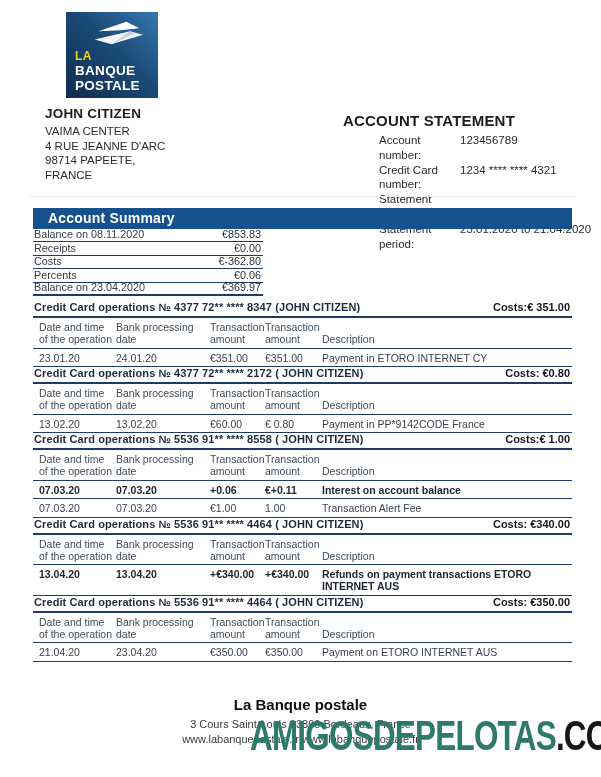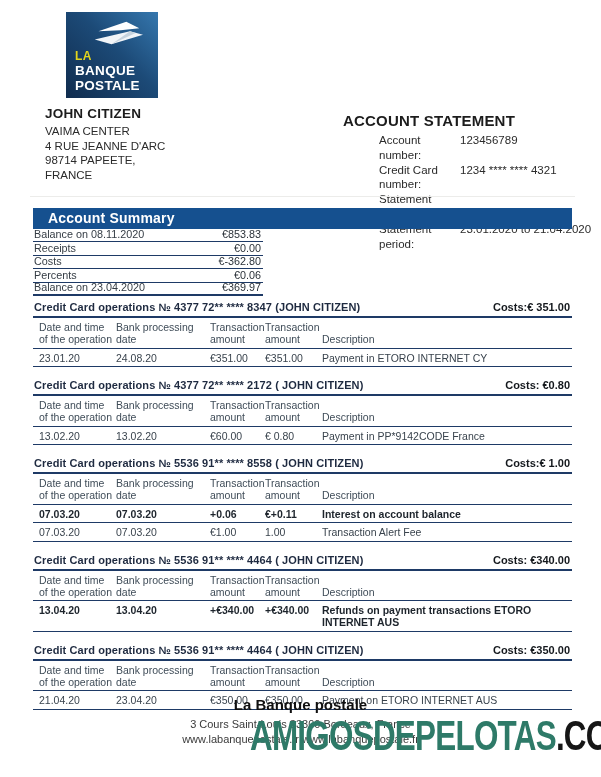--- a/index.html
+++ b/index.html
@@ -44,21 +44,21 @@
   .summary-row {
     display:flex; justify-content:space-between; align-items:flex-end;
     font-size:10.8px; height:13.4px; border-bottom:1px solid #1e3a66;
     color:#343c44; padding:0 2px 1px 1px;
   }
   .summary-row:last-child { border-bottom:2px solid #1e3a66; }
   .s-value { color:#2a3138; }
 
   
   .operations { position:absolute; left:33px; top:301px; width:539px; }
-  .op-section { margin-bottom:12px; }
+  .op-section { }
   .op-head { display:flex; justify-content:space-between; align-items:flex-end; padding:0 2px 3px 1px; }
   .op-title { font-weight:bold; font-size:11px; color:#1e2a40; letter-spacing:.1px; }
   .op-costs { font-weight:bold; font-size:11px; color:#14181d; white-space:nowrap; }
   .op-table { border-top:2px solid #1e3a66; }
   .op-grid { display:grid; grid-template-columns:77px 94px 55px 57px auto; padding-left:6px; }
   .op-header {
     align-items:end; padding-top:3px; padding-bottom:2px;
     border-bottom:1.5px solid #1e3a66; color:#3f4c58; font-size:10.5px; line-height:12.3px;
   }
   .hcell span { display:block; }
@@ -179,21 +179,21 @@
             <span>Transaction</span>
               <span>amount</span>
           </div>
           <div class="hcell">
             <span>Description</span>
           </div>
         </div>
         <div class="op-rows">
     <div class="op-row op-grid">
       <span class="cell">23.01.20</span>
-      <span class="cell">24.08.20</span>
+      <span class="cell">24.01.20</span>
       <span class="cell">€351.00</span>
       <span class="cell">€351.00</span>
       <span class="cell">Payment in ETORO INTERNET CY</span>
     </div>
   </div>
       </div>
     </section>
 
     <section class="op-section">
       <div class="op-head">

